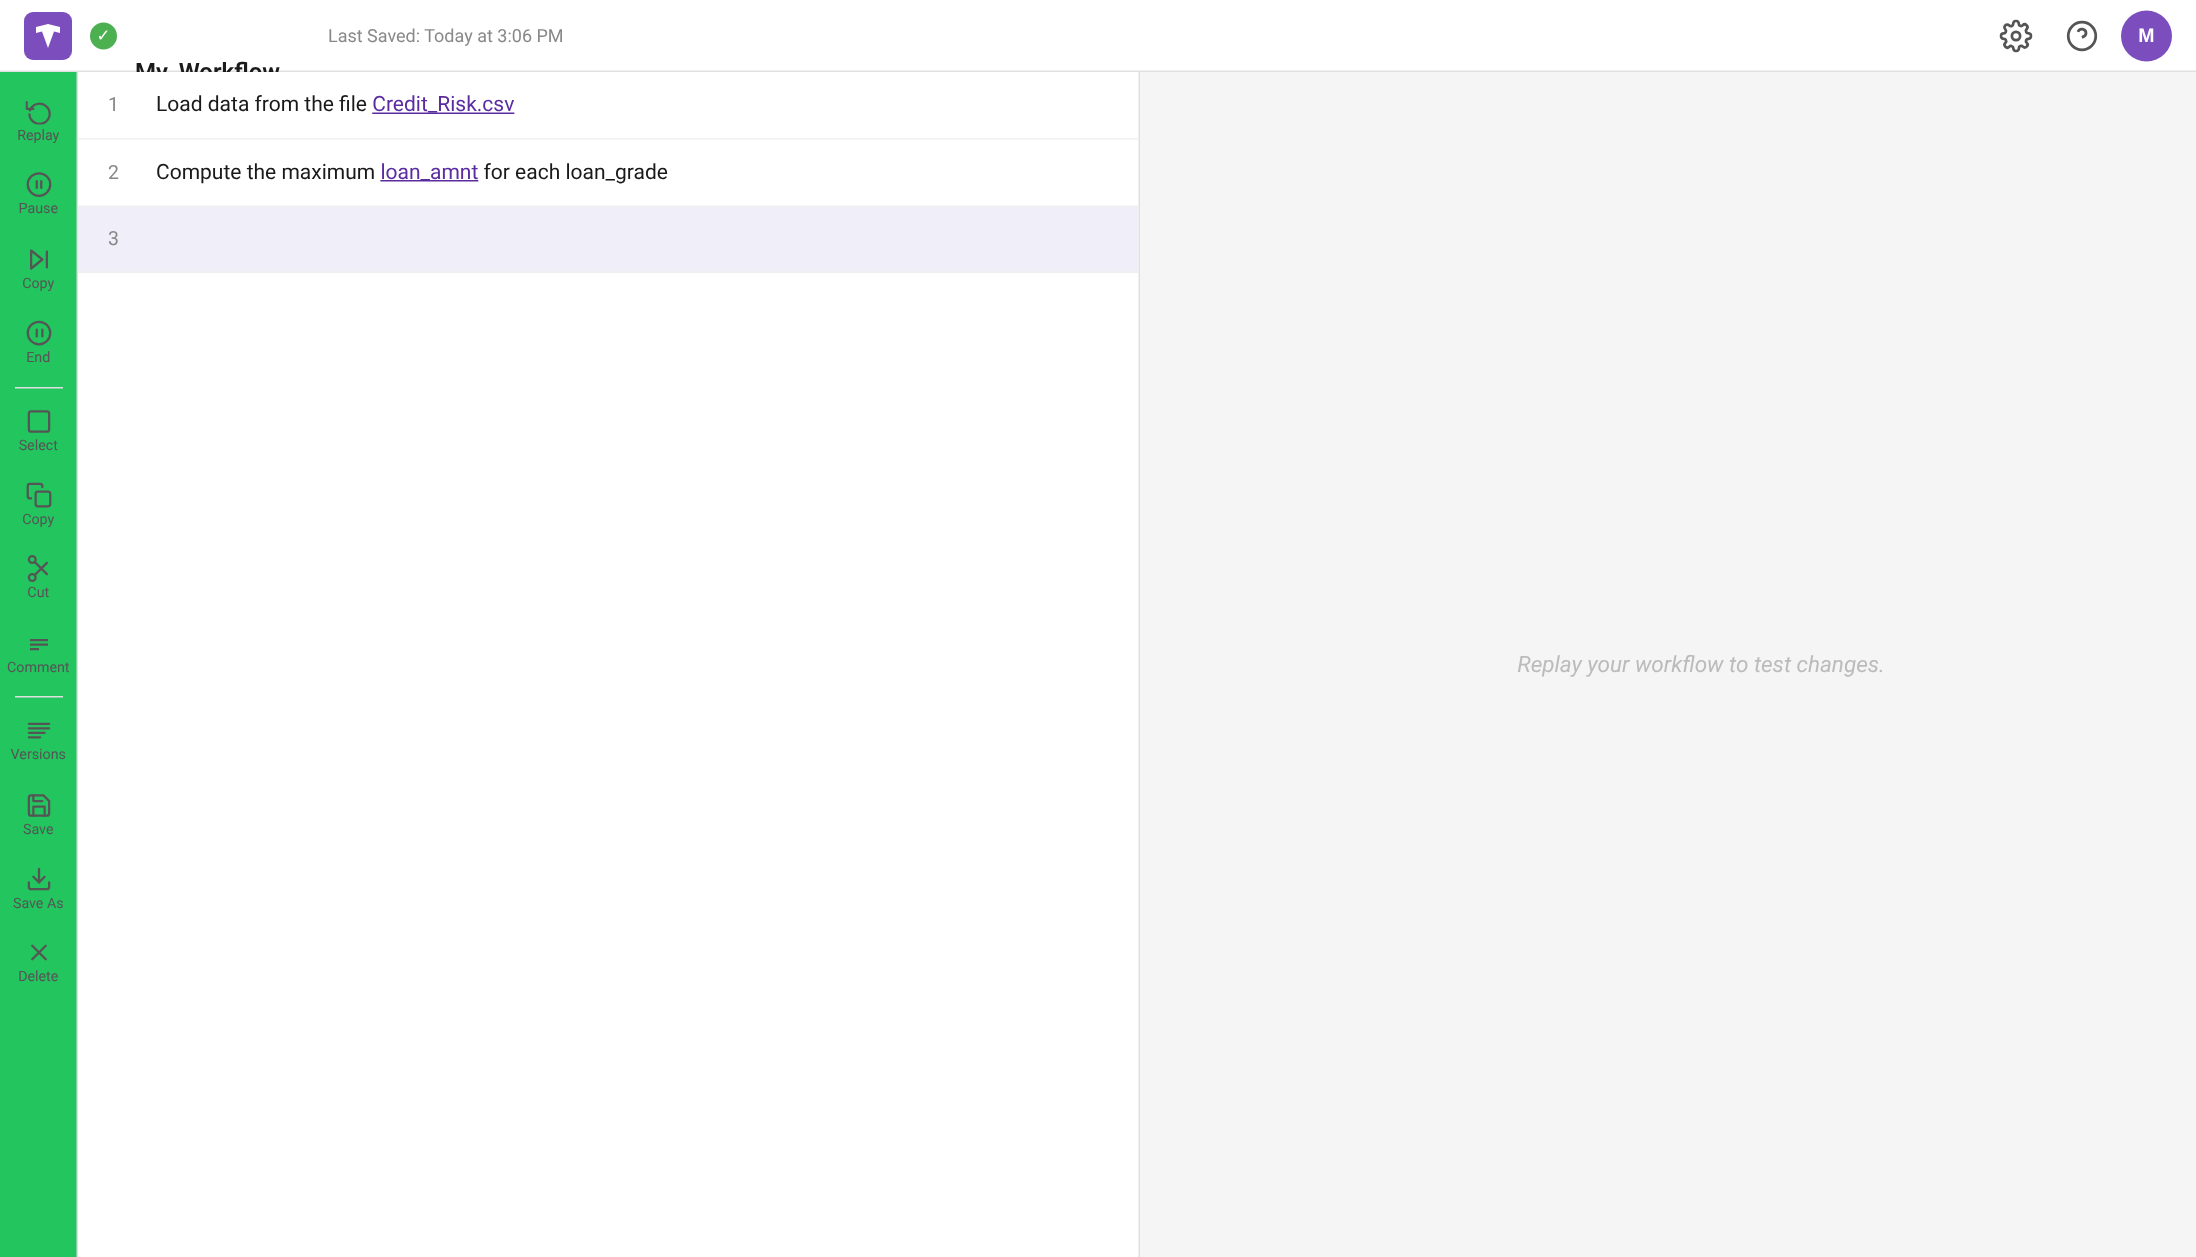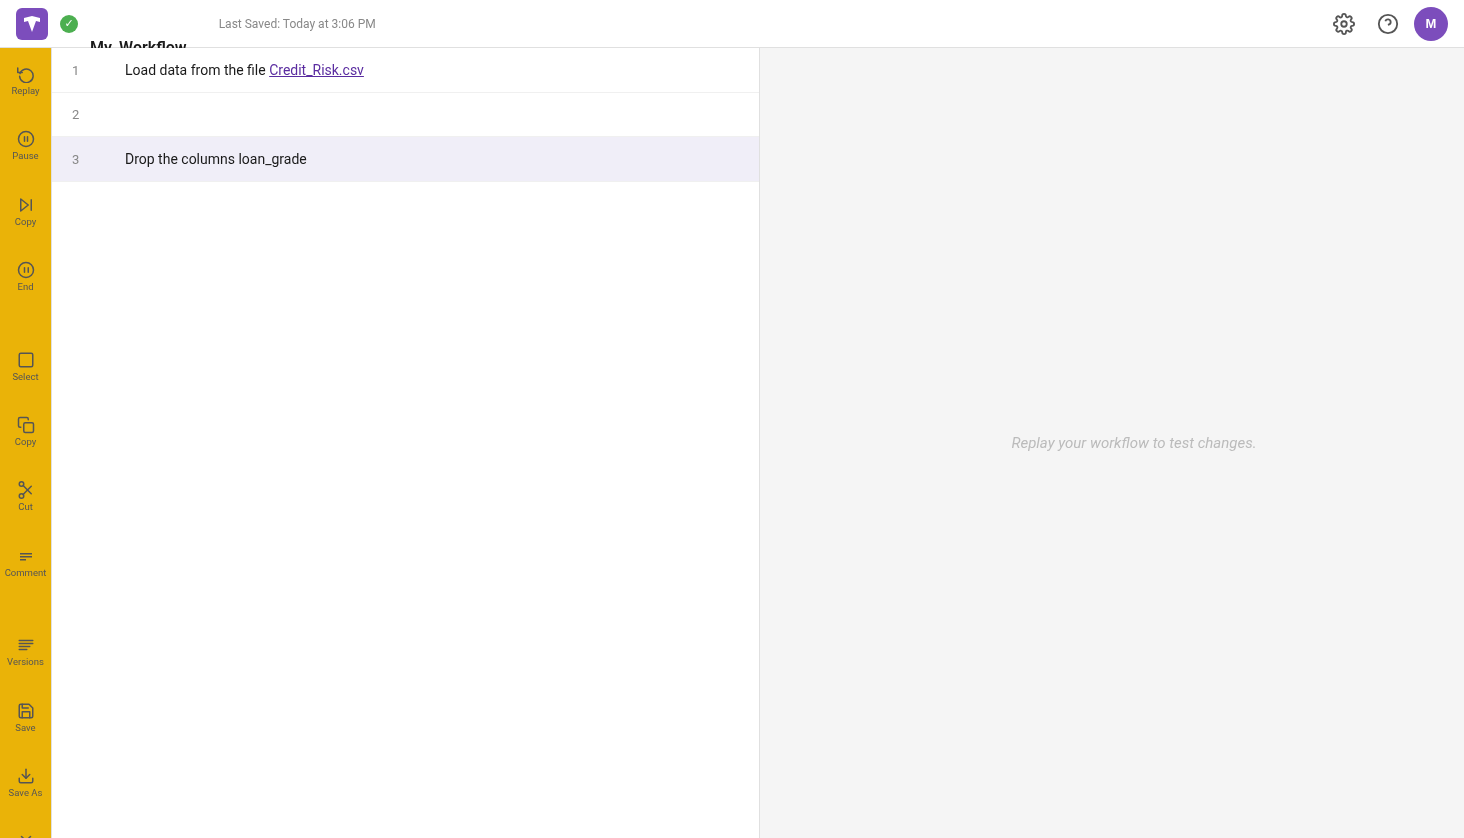--- a/index.html
+++ b/index.html
@@ -94,27 +94,27 @@
     
     .main {
       display: flex;
       flex: 1;
       overflow: hidden;
     }
 
     
     .sidebar {
       width: 52px;
-      background: #eab308;
+      background: #22c55e;
       border-right: 1px solid #e0e0e0;
       display: flex;
       flex-direction: column;
       align-items: center;
       padding: 8px 0;
-      gap: 16px;
+      gap: 0;
       flex-shrink: 0;
     }
     .sidebar-item {
       width: 52px;
       display: flex;
       flex-direction: column;
       align-items: center;
       justify-content: center;
       padding: 8px 4px;
       cursor: pointer;
@@ -162,21 +162,20 @@
       gap: 16px;
     }
     .step-row.active { background: #f0eef8; }
     .step-number {
       font-size: 13px;
       color: #888;
       min-width: 16px;
     }
     .step-text {
       flex: 1;
-      margin-left: 21px;
     }
     .step-link {
       color: #5a2ca0;
       text-decoration: underline;
       text-decoration-color: #5a2ca0;
     }
 
     
     .right-panel {
       flex: 1;
@@ -374,27 +373,27 @@
 
     <div class="step-row">
       <span class="step-number">1</span>
       <span class="step-text">
         Load data from the file <span class="step-link">Credit_Risk.csv</span>
       </span>
     </div>
 
     <div class="step-row">
       <span class="step-number">2</span>
+      <span class="step-text">
+        Compute the maximum <span class="step-link">loan_amnt</span> for each loan_grade
+      </span>
     </div>
 
     <div class="step-row active">
       <span class="step-number">3</span>
-      <span class="step-text">
-        Drop the columns loan_grade
-      </span>
     </div>
   </div>
 
   <div class="right-panel">
     <div class="placeholder-text">
       <div>Replay your workflow to test changes.</div>
     </div>
   </div>
 
 </div>

